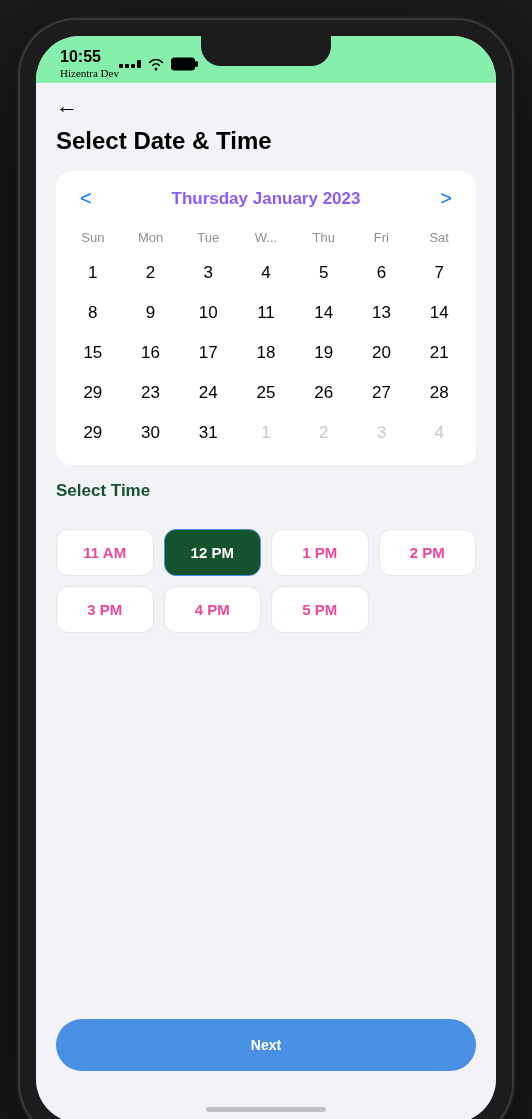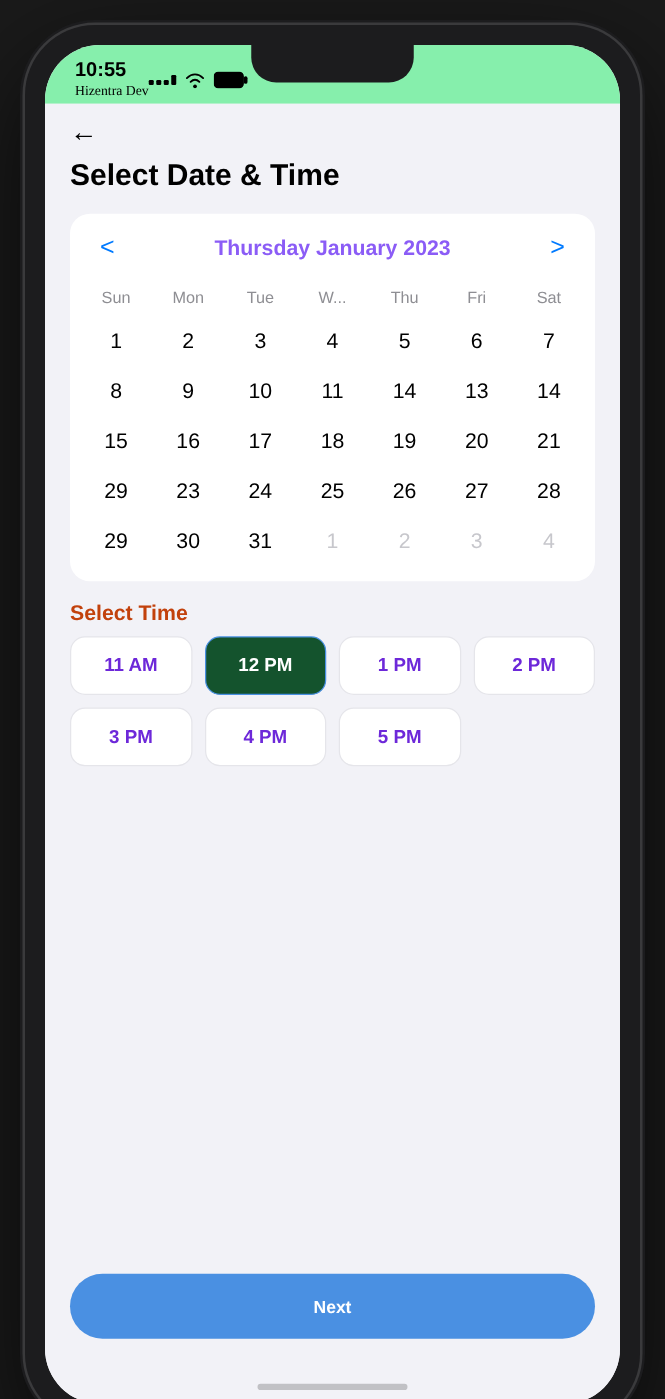--- a/index.html
+++ b/index.html
@@ -158,22 +158,22 @@
     }
 
     .day-cell.outside-month {
       color: #c7c7cc;
     }
 
     
     .select-time-label {
       font-size: 17px;
       font-weight: 600;
-      color: #c2410c;
-      margin-bottom: 8px;
+      color: #14532d;
+      margin-bottom: 28px;
     }
 
     .time-grid {
       display: grid;
       grid-template-columns: repeat(4, 1fr);
       gap: 10px;
       margin-bottom: 10px;
     }
 
     .time-grid-row2 {
@@ -183,21 +183,21 @@
     }
 
     .time-btn {
       background: #fff;
       border: 1.5px solid #e5e5ea;
       border-radius: 12px;
       padding: 14px 4px;
       text-align: center;
       font-size: 15px;
       font-weight: 600;
-      color: #6d28d9;
+      color: #ec4899;
       cursor: pointer;
     }
 
     .time-btn.selected {
       background: #14532d;
       border-color: #4a90e2;
       color: #fff;
     }
 
     .time-btn.empty-slot {

